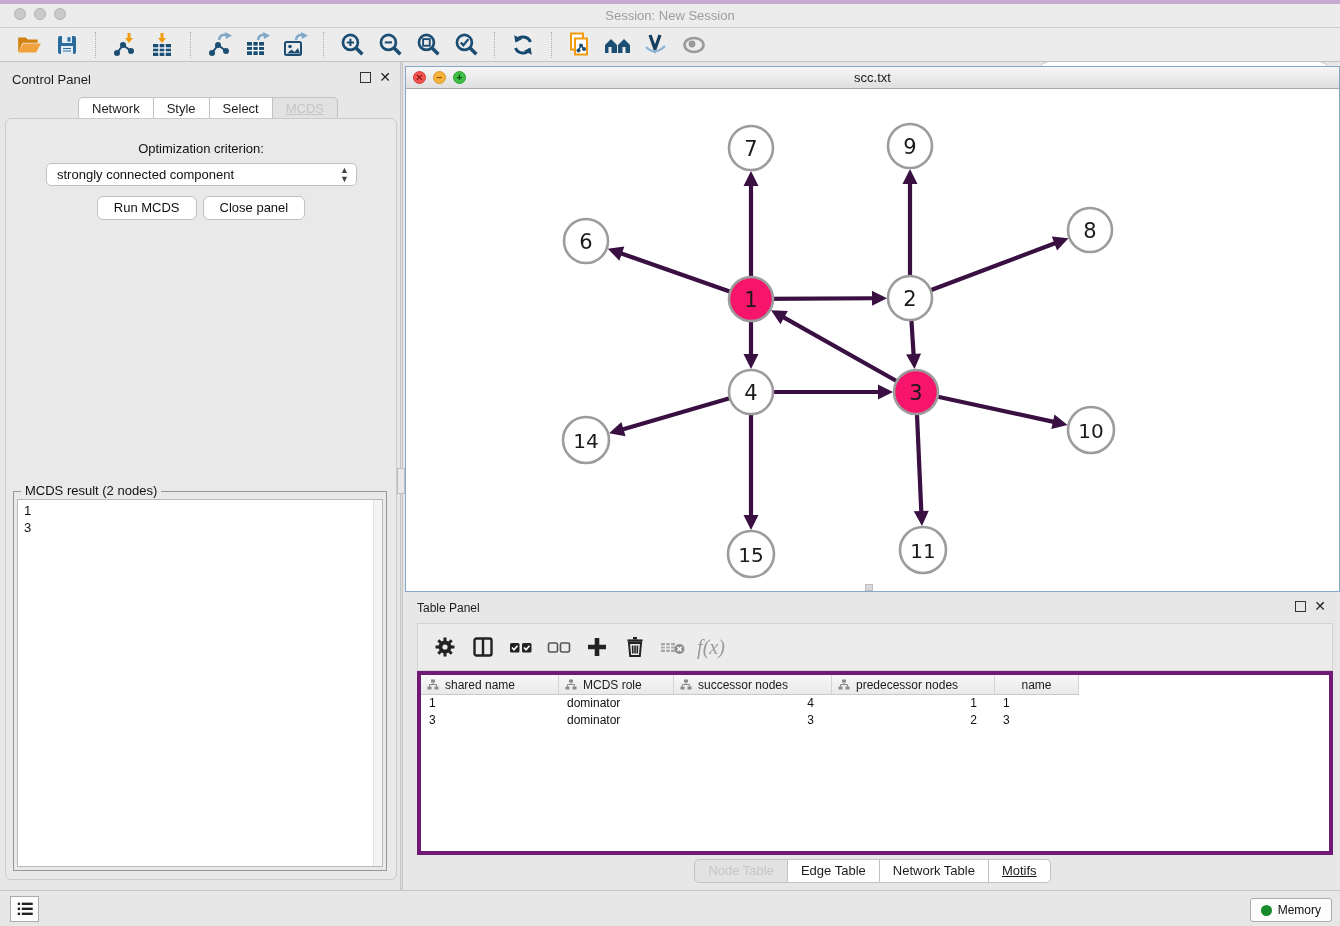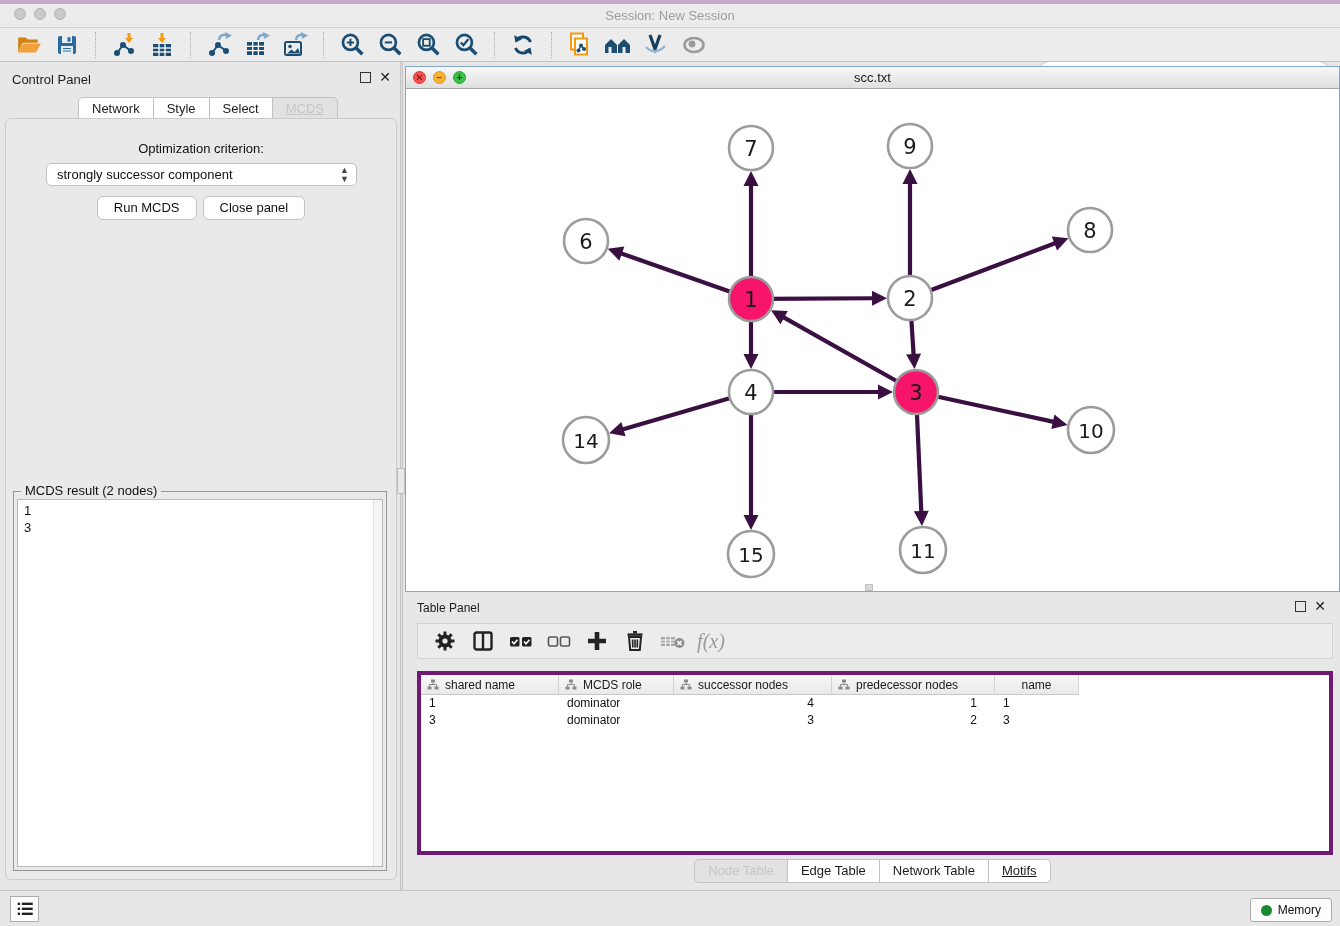--- a/index.html
+++ b/index.html
@@ -58,21 +58,21 @@
   .nl-max { background:#3ebf45; border:1px solid #2da233; color:#0d4f11; }
   .net-title { position:absolute; top:3px; width:100%; text-align:center; font-size:13px; color:#1a1a1a; }
   .net-canvas { position:relative; width:933px; height:502px; background:#fff; }
   .net-handle { position:absolute; left:459px; bottom:0px; width:8px; height:7px; background:#d9d9d9; border:1px solid #bfbfbf; }
   .gnode-label { font-family:"DejaVu Sans",sans-serif; }
 
   
   .table-panel { left:405px; top:595px; width:935px; height:295px; }
   .tp-header { height:26px; position:relative; }
   .tp-header .ptitle { position:absolute; left:12px; top:6px; font-size:12px; color:#1d1d1d; }
-  .tp-toolbar { position:absolute; left:12px; top:28px; width:916px; height:36px; background:#ececec; border:1px solid #d2d2d2; display:flex; align-items:center; padding-left:10px; }
+  .tp-toolbar { position:absolute; left:12px; top:28px; width:916px; height:48px; background:#ececec; border:1px solid #d2d2d2; display:flex; align-items:center; padding-left:10px; }
   .tp-btn { width:34px; height:34px; display:flex; align-items:center; justify-content:center; margin-right:4px; }
   .fx { font-family:"Liberation Serif","DejaVu Serif",serif; font-style:italic; font-size:20px; color:#9a9a9a; }
   .tp-table { position:absolute; left:12px; top:76px; width:916px; height:184px; background:#fff; border:4px solid #701a75; overflow:hidden; }
   .th-row { display:flex; height:20px; }
   .th-cell { background:linear-gradient(#f8f8f8,#e9e9e9); border-right:1px solid #d4d4d4; border-bottom:1px solid #c9c9c9; display:flex; align-items:center; gap:6px; padding-left:6px; font-size:12px; color:#1a1a1a; }
   .th-cell.center { justify-content:center; padding-left:0; }
   .td-row { display:flex; height:16px; margin-top:1px; }
   .td-cell { font-size:12px; color:#111; padding:0 0 0 8px; white-space:nowrap; overflow:hidden; }
   .td-cell.r { text-align:right; padding-right:18px; }
   .tp-tabs { position:absolute; left:0; top:264px; width:100%; display:flex; justify-content:center; }
@@ -265,21 +265,21 @@
   </div>
   <div class="cp-tabs" id="cp-tabs">
       <span class="tab">Network</span>
       <span class="tab">Style</span>
       <span class="tab">Select</span>
       <span class="tab active">MCDS</span>
     </div>
   <div class="cp-body">
     <div class="opt-label">Optimization criterion:</div>
     <div class="dropdown">
-      <span>strongly successor component</span>
+      <span>strongly connected component</span>
       <span class="stepper">▲<br>▼</span>
     </div>
     <div class="cp-buttons">
       <button class="btn">Run MCDS</button>
       <button class="btn">Close panel</button>
     </div>
     <div class="result-group">
       <span class="result-title">MCDS result (2 nodes)</span>
       <div class="result-area" id="result-area">1
 3

